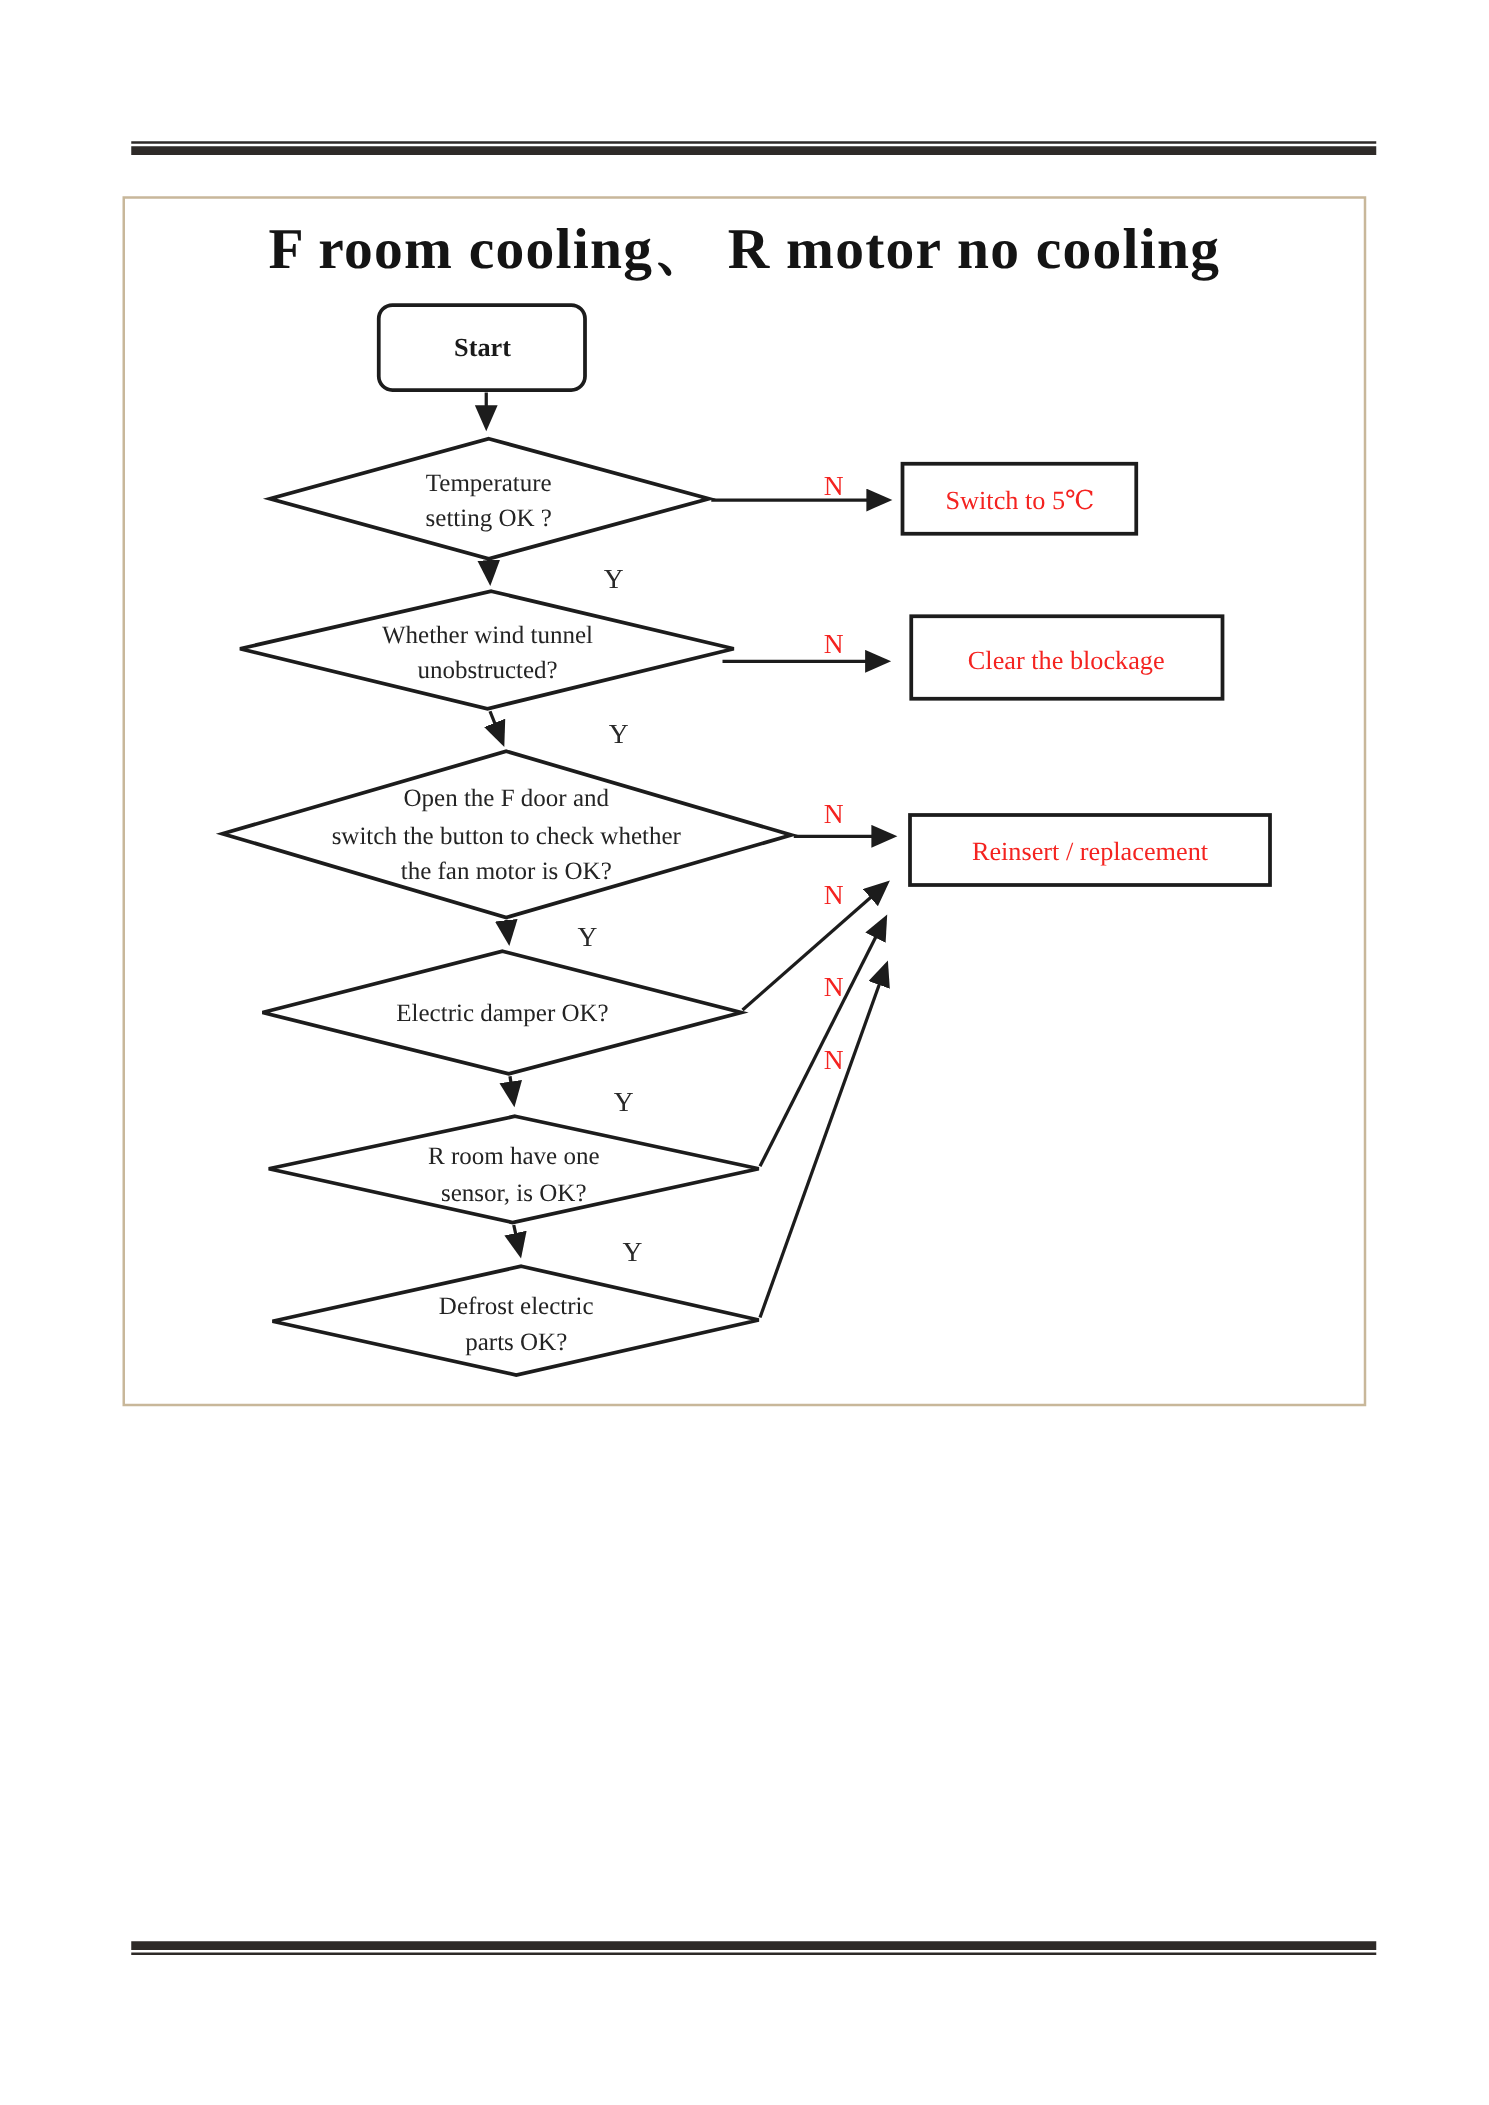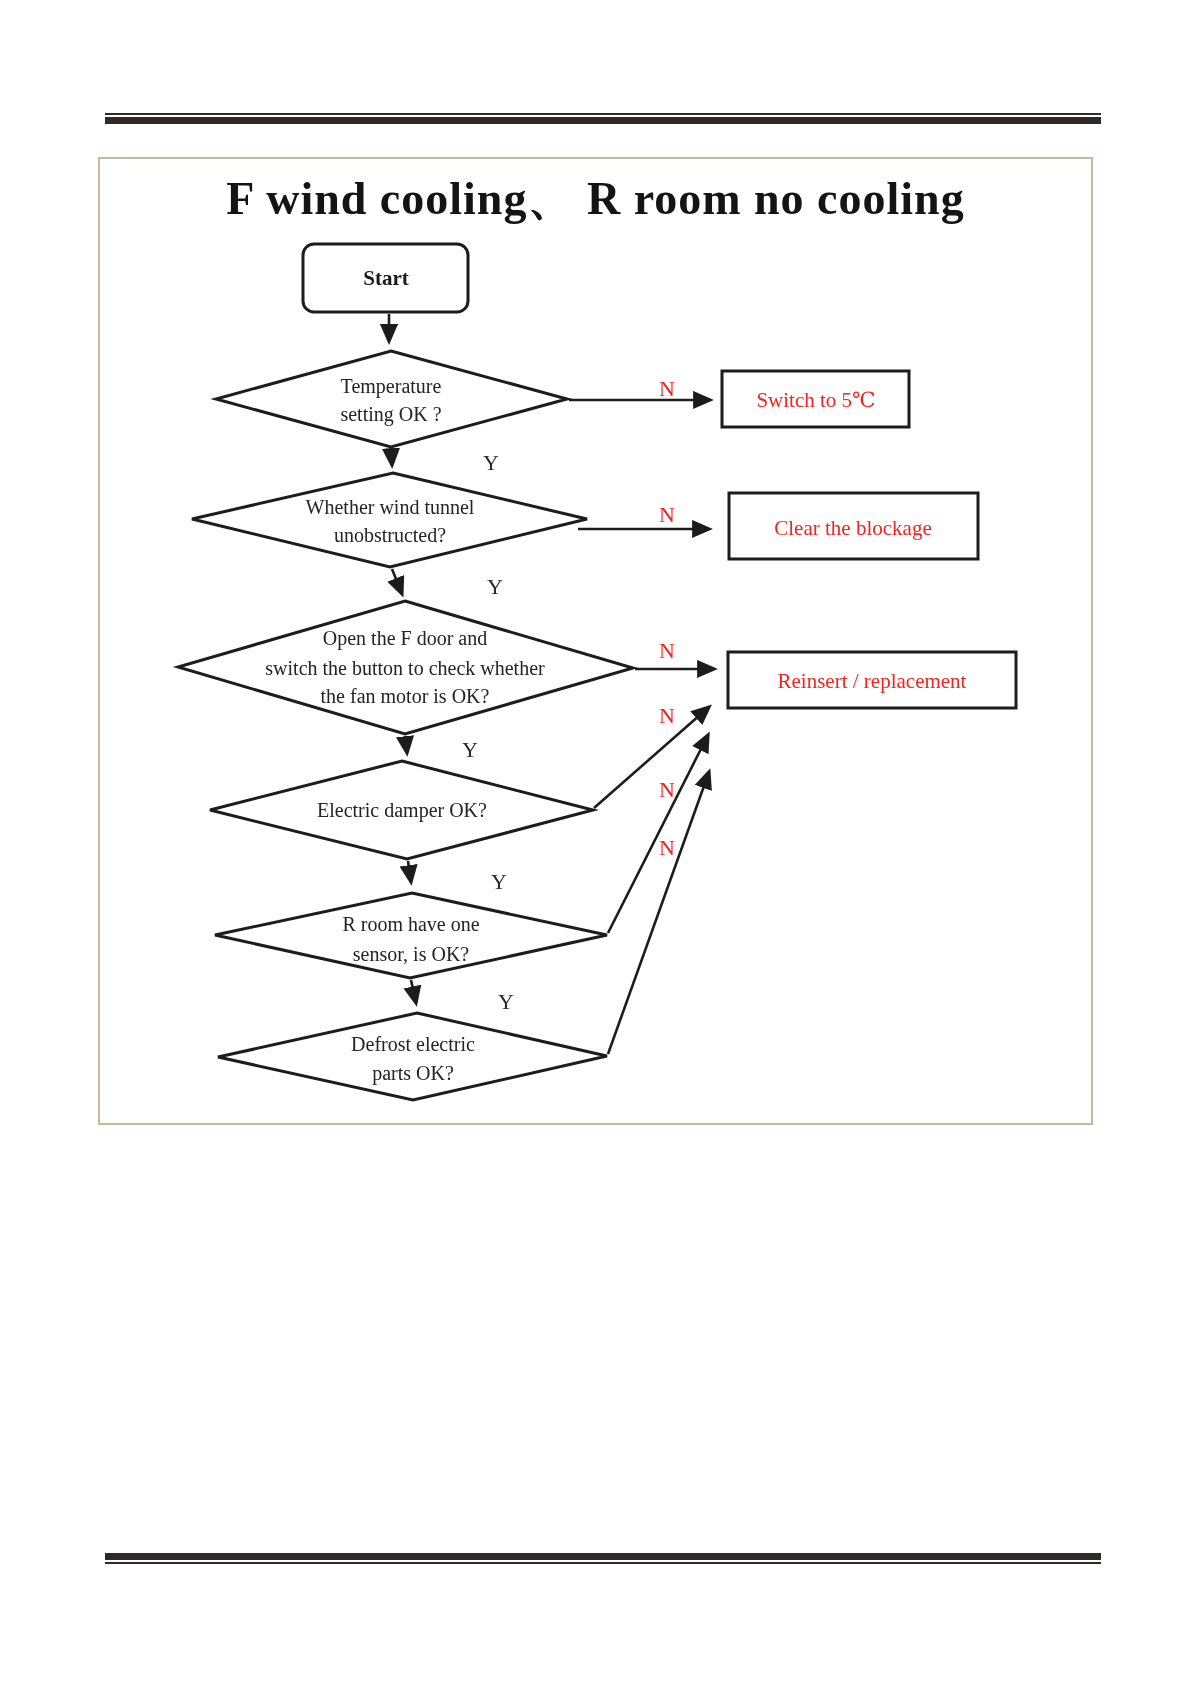--- a/index.html
+++ b/index.html
@@ -41,21 +41,21 @@
 
 <div class="page">
 
   <div class="rule rule-header-thin"></div>
   <div class="rule rule-header-thick"></div>
   <div class="rule rule-footer-thick"></div>
   <div class="rule rule-footer-thin"></div>
 
   <div class="frame"></div>
 
-  <div class="title">F wind cooling、 R room no cooling</div>
+  <div class="title">F room cooling、 R motor no cooling</div>
 
   <svg class="flow" viewBox="0 0 1191 1684">
     <defs>
       <marker id="ah" markerWidth="9" markerHeight="8" refX="6.5" refY="3.5" orient="auto">
         <path d="M0,0 L8,3.5 L0,7 Z" fill="#1c1c1c"></path>
       </marker>
     </defs>
 
     <path class="conn" d="M389,314 L389,341"></path>
     <path class="conn" d="M569,400 L710,400"></path>

